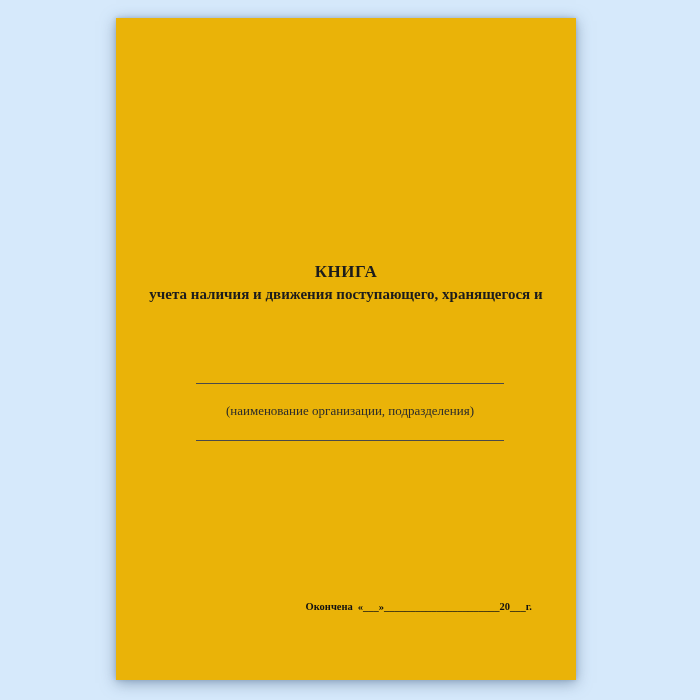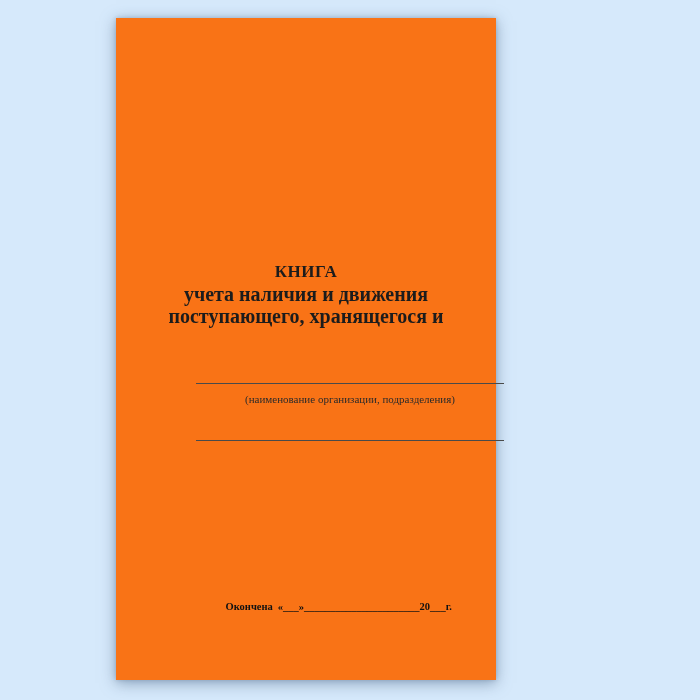--- a/index.html
+++ b/index.html
@@ -13,59 +13,59 @@
     position: relative;
     width: 700px;
     height: 700px;
     background: #d6e9fb;
     overflow: hidden;
   }
   .paper {
     position: absolute;
     left: 116px;
     top: 18px;
-    width: 380px;
+    width: 460px;
     height: 662px;
-    background: #f97316;
+    background: #eab308;
     box-shadow: 0 3px 14px rgba(96, 122, 152, 0.65), 0 0 4px rgba(96, 122, 152, 0.35);
   }
   .title-block {
     position: absolute;
     top: 243px;
     left: 0;
     width: 100%;
     text-align: center;
     color: #1c1c1c;
     font-weight: bold;
   }
   .doc-title {
     font-size: 17px;
     line-height: 22px;
     letter-spacing: 0.5px;
   }
   .doc-subtitle {
-    font-size: 20px;
+    font-size: 15px;
     line-height: 22px;
     text-align: center;
   }
   .field {
     position: absolute;
     left: 80px;
     width: 308px;
     text-align: center;
   }
   .field-org  { top: 349px; }
   .field-type { top: 406px; }
   .field-line {
     height: 16px;
     border-bottom: 1px solid #4a4a4a;
   }
   .field-caption {
-    margin-top: 9px;
-    font-size: 11px;
+    margin-top: 20px;
+    font-size: 13px;
     line-height: 13px;
     color: #2b2b2b;
   }
   .date-row {
     position: absolute;
     right: 44px;
     white-space: nowrap;
     font-weight: bold;
     font-size: 10.5px;
     line-height: 13px;

